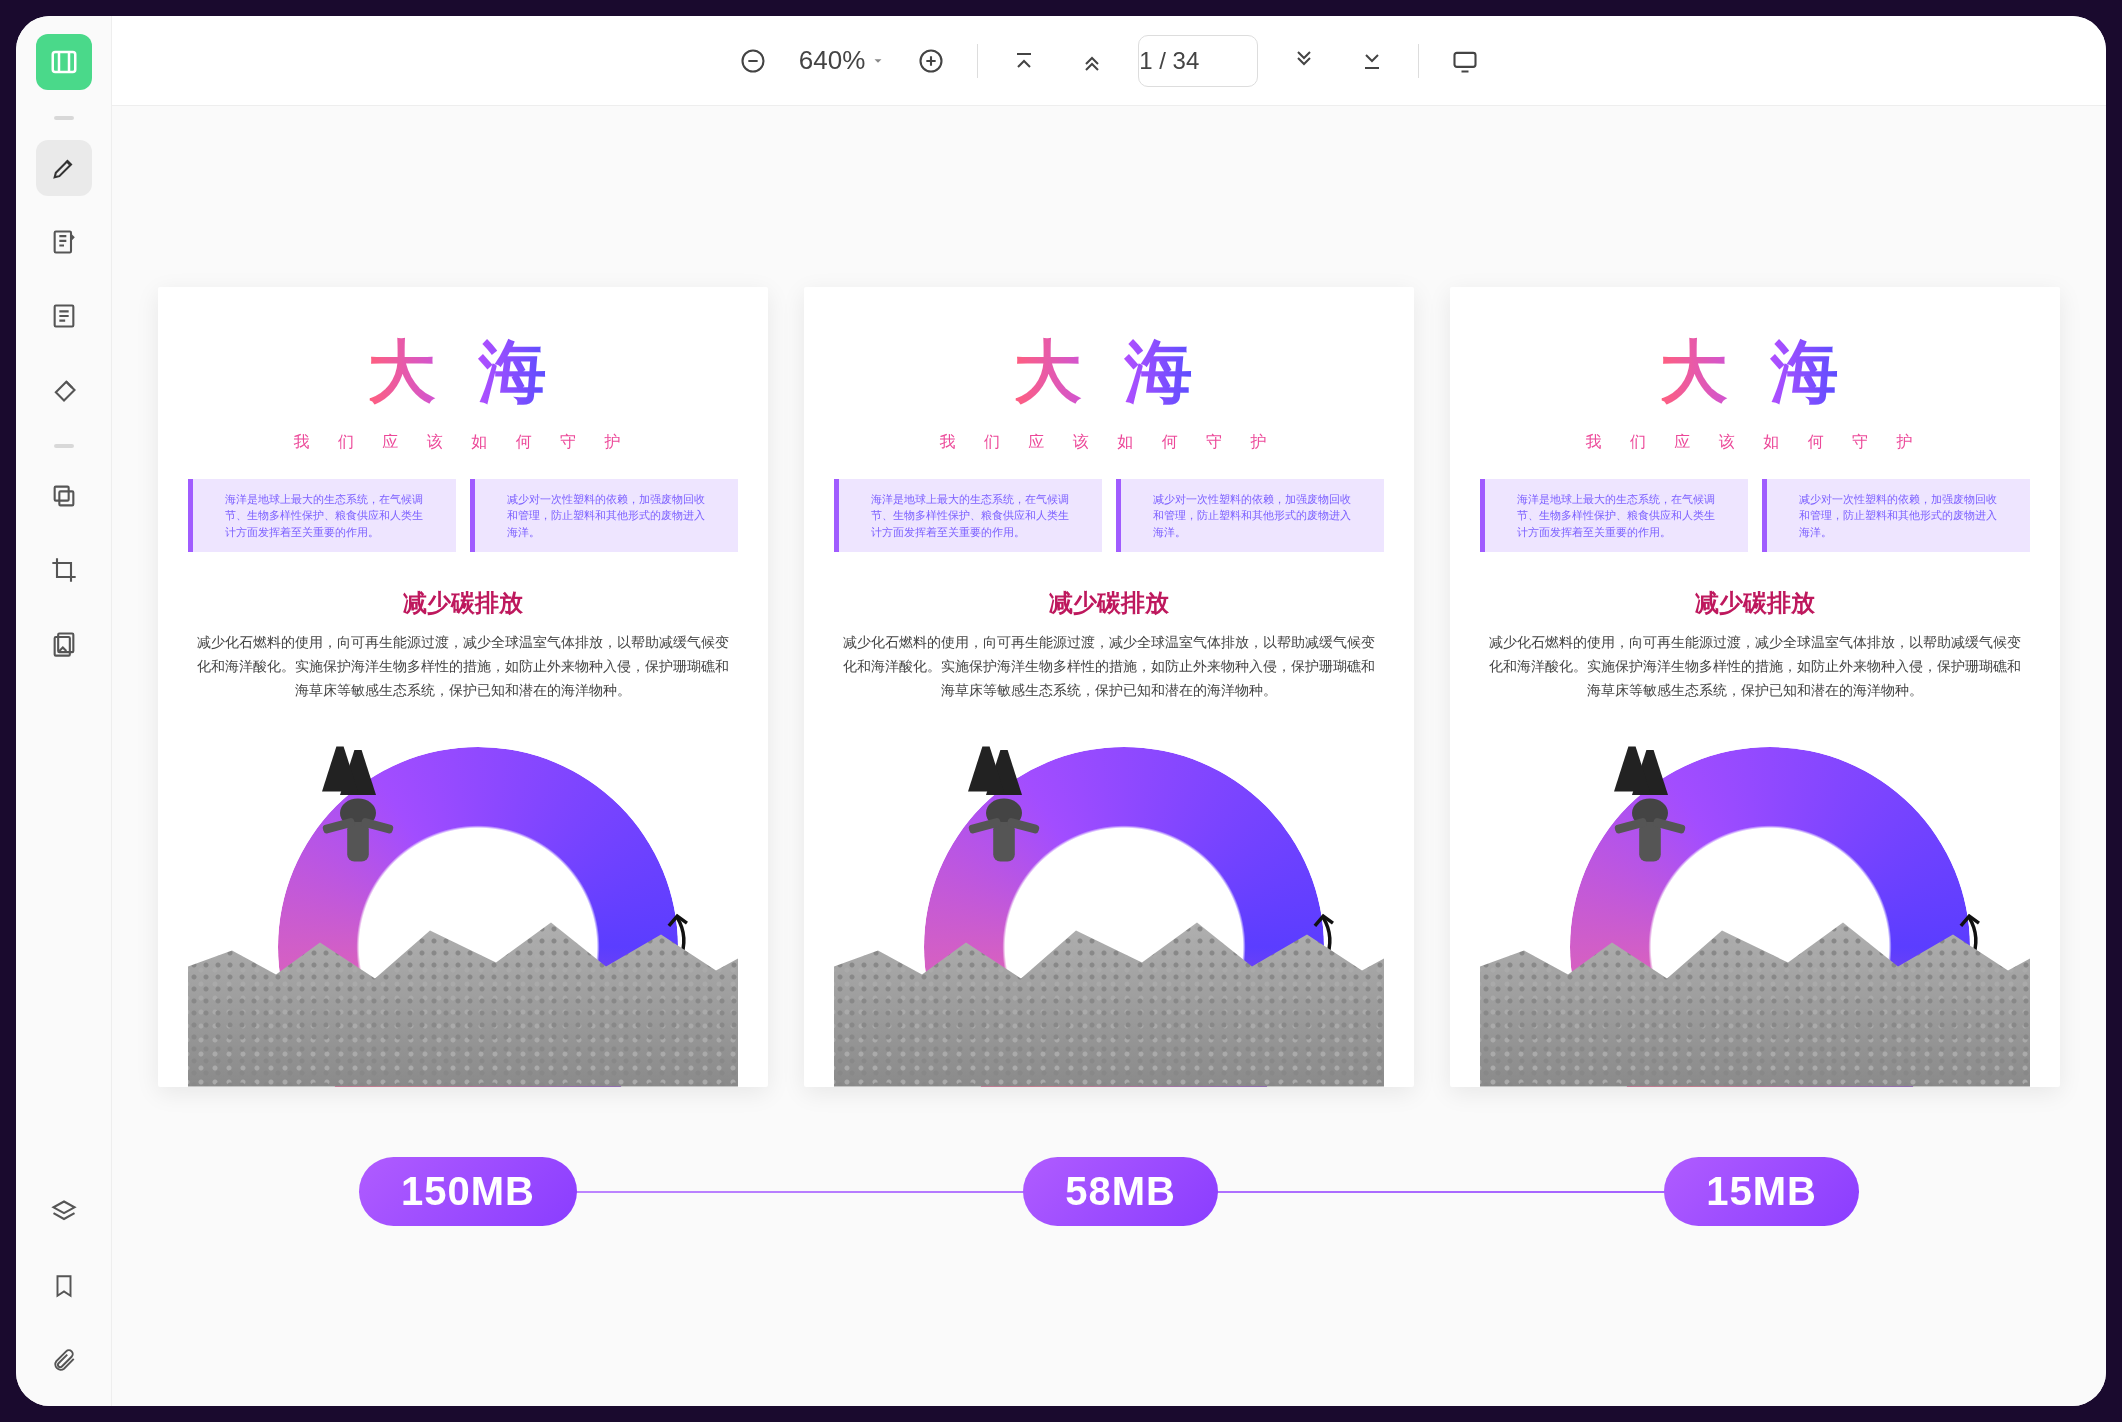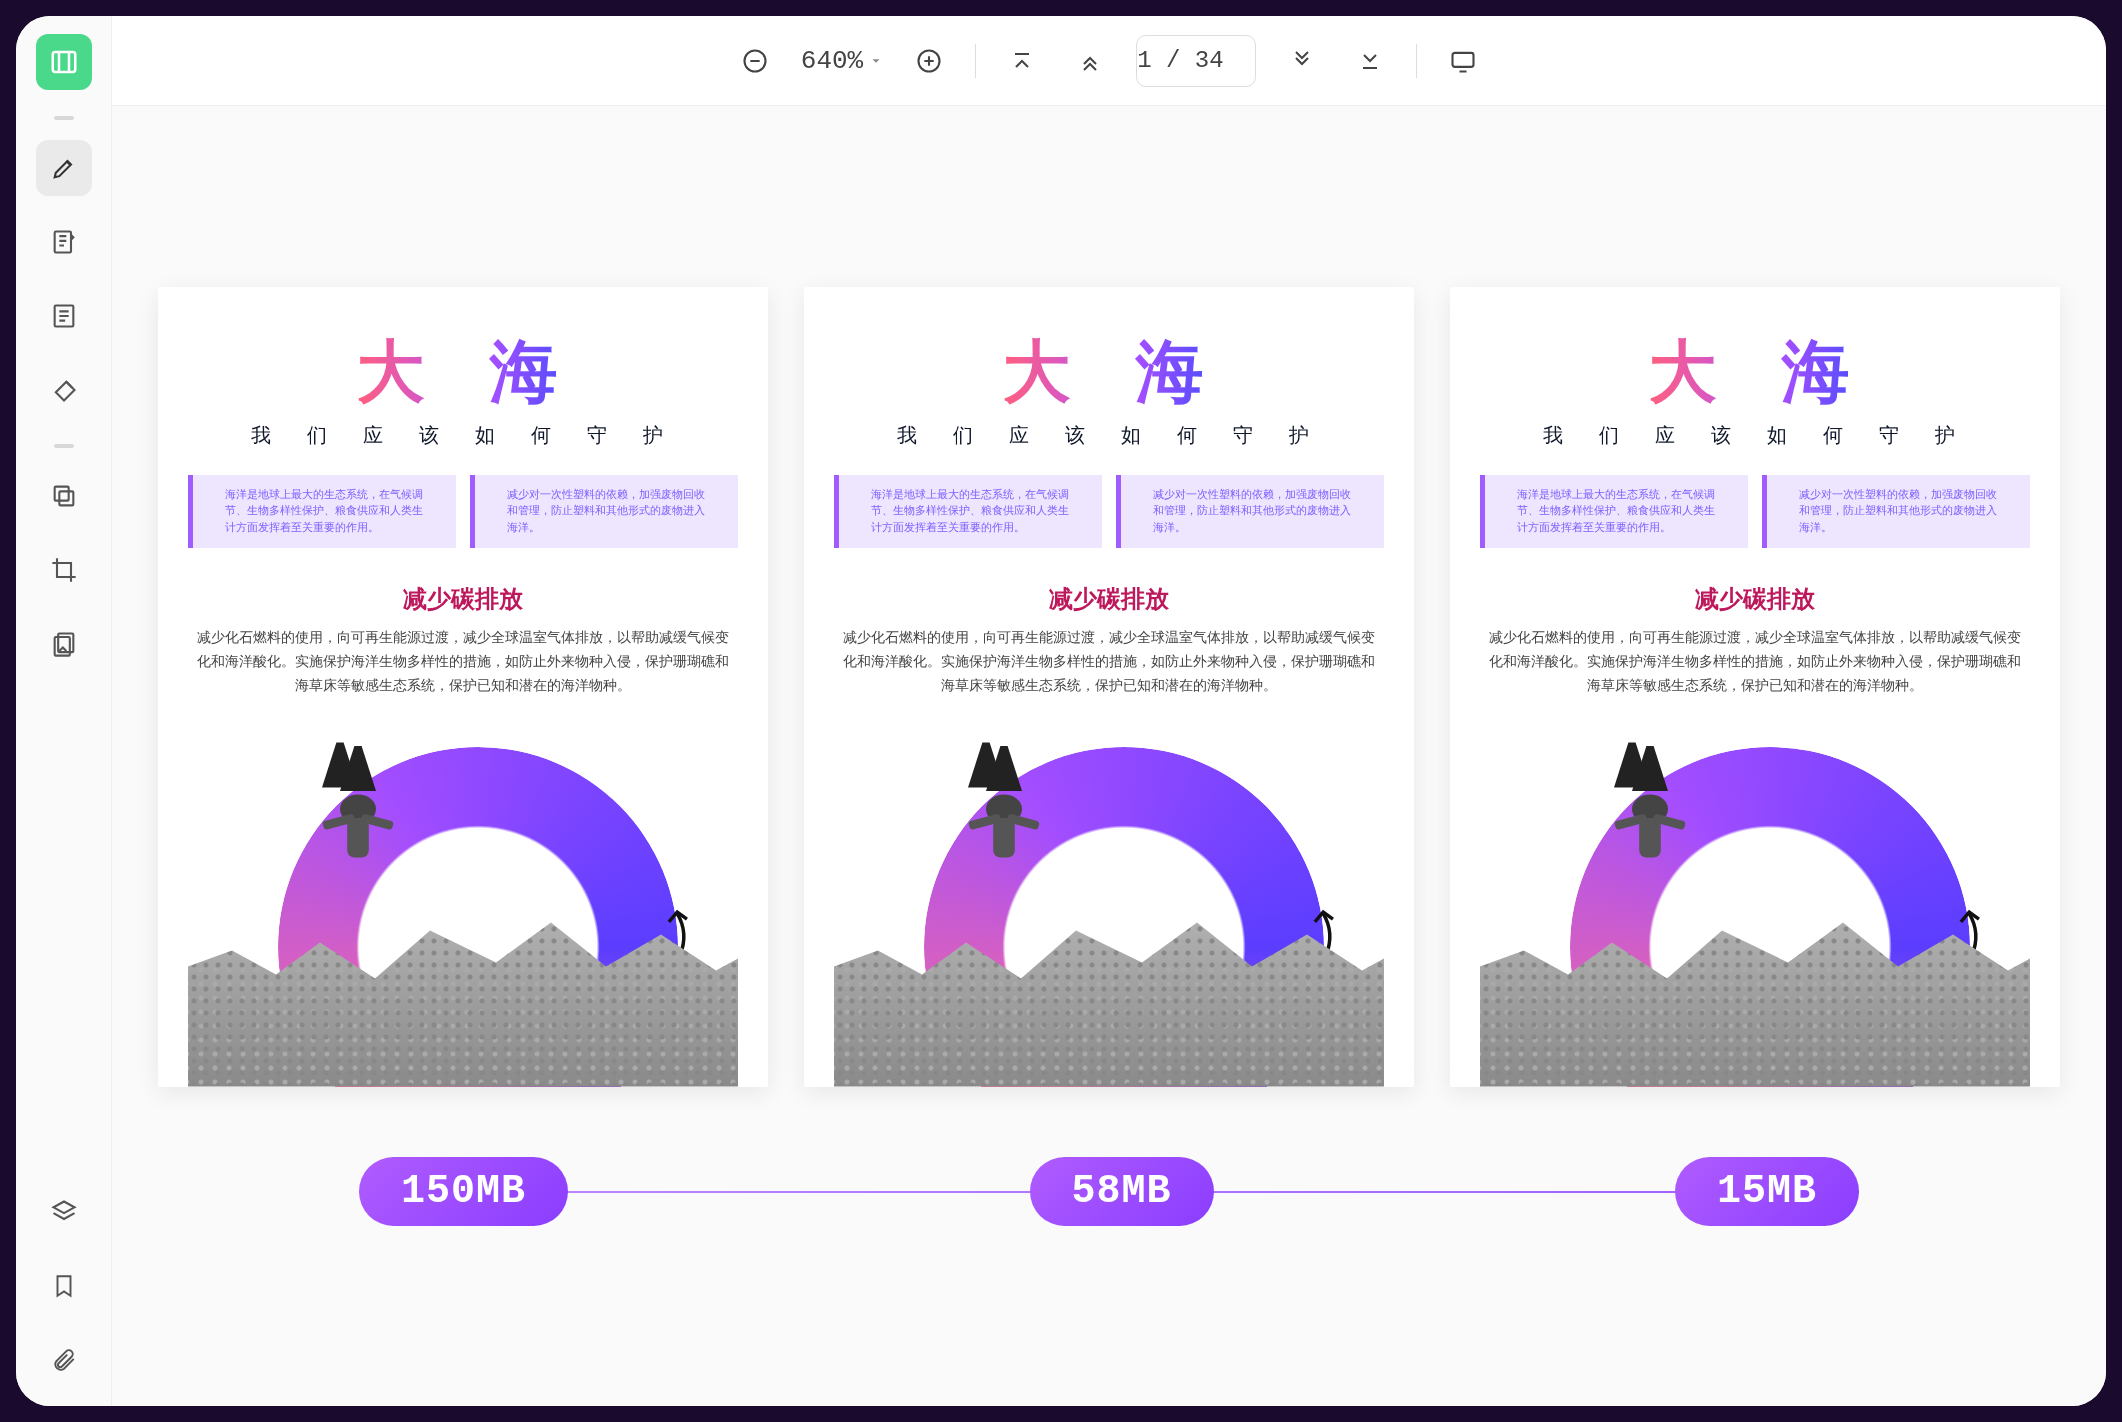--- a/index.html
+++ b/index.html
@@ -40,21 +40,20 @@
   color:#fff;
 }
 .side-spacer { flex:1; }
 .side-dash {
   width:20px; height:4px; border-radius:2px; background:#d8d8d8;
   margin:8px 0 20px 0;
 }
 .main {
   flex:1; display:flex; flex-direction:column;
   position:relative;
-  font-family:Liberation Mono, monospace;
 }
 .toolbar {
   height:90px;
   display:flex; align-items:center; justify-content:center;
   gap:24px;
   background:#fff;
   border-bottom:1px solid #eee;
 }
 .tb-btn {
   width:44px; height:44px;
@@ -94,22 +93,22 @@
   display:flex; flex-direction:column; align-items:center;
   overflow:hidden;
 }
 .doc-title {
   font-size:68px; font-weight:900; letter-spacing:12px;
   background:linear-gradient(90deg,#ff5f7e 0%,#b84fff 55%,#4d4dff 100%);
   -webkit-background-clip:text; background-clip:text;
   -webkit-text-fill-color:transparent; color:transparent;
 }
 .doc-sub {
-  font-size:20px; letter-spacing:12px; color:#0f172a;
-  margin-top:4px;
+  font-size:16px; letter-spacing:12px; color:#ec4899;
+  margin-top:14px;
 }
 .doc-boxes {
   display:flex; gap:14px; margin-top:26px; width:100%;
 }
 .doc-box {
   flex:1; background:#eee5ff;
   border-left:5px solid #a05cff;
   padding:12px 32px;
   font-size:11px; color:#7b5fff; line-height:1.5;
 }

